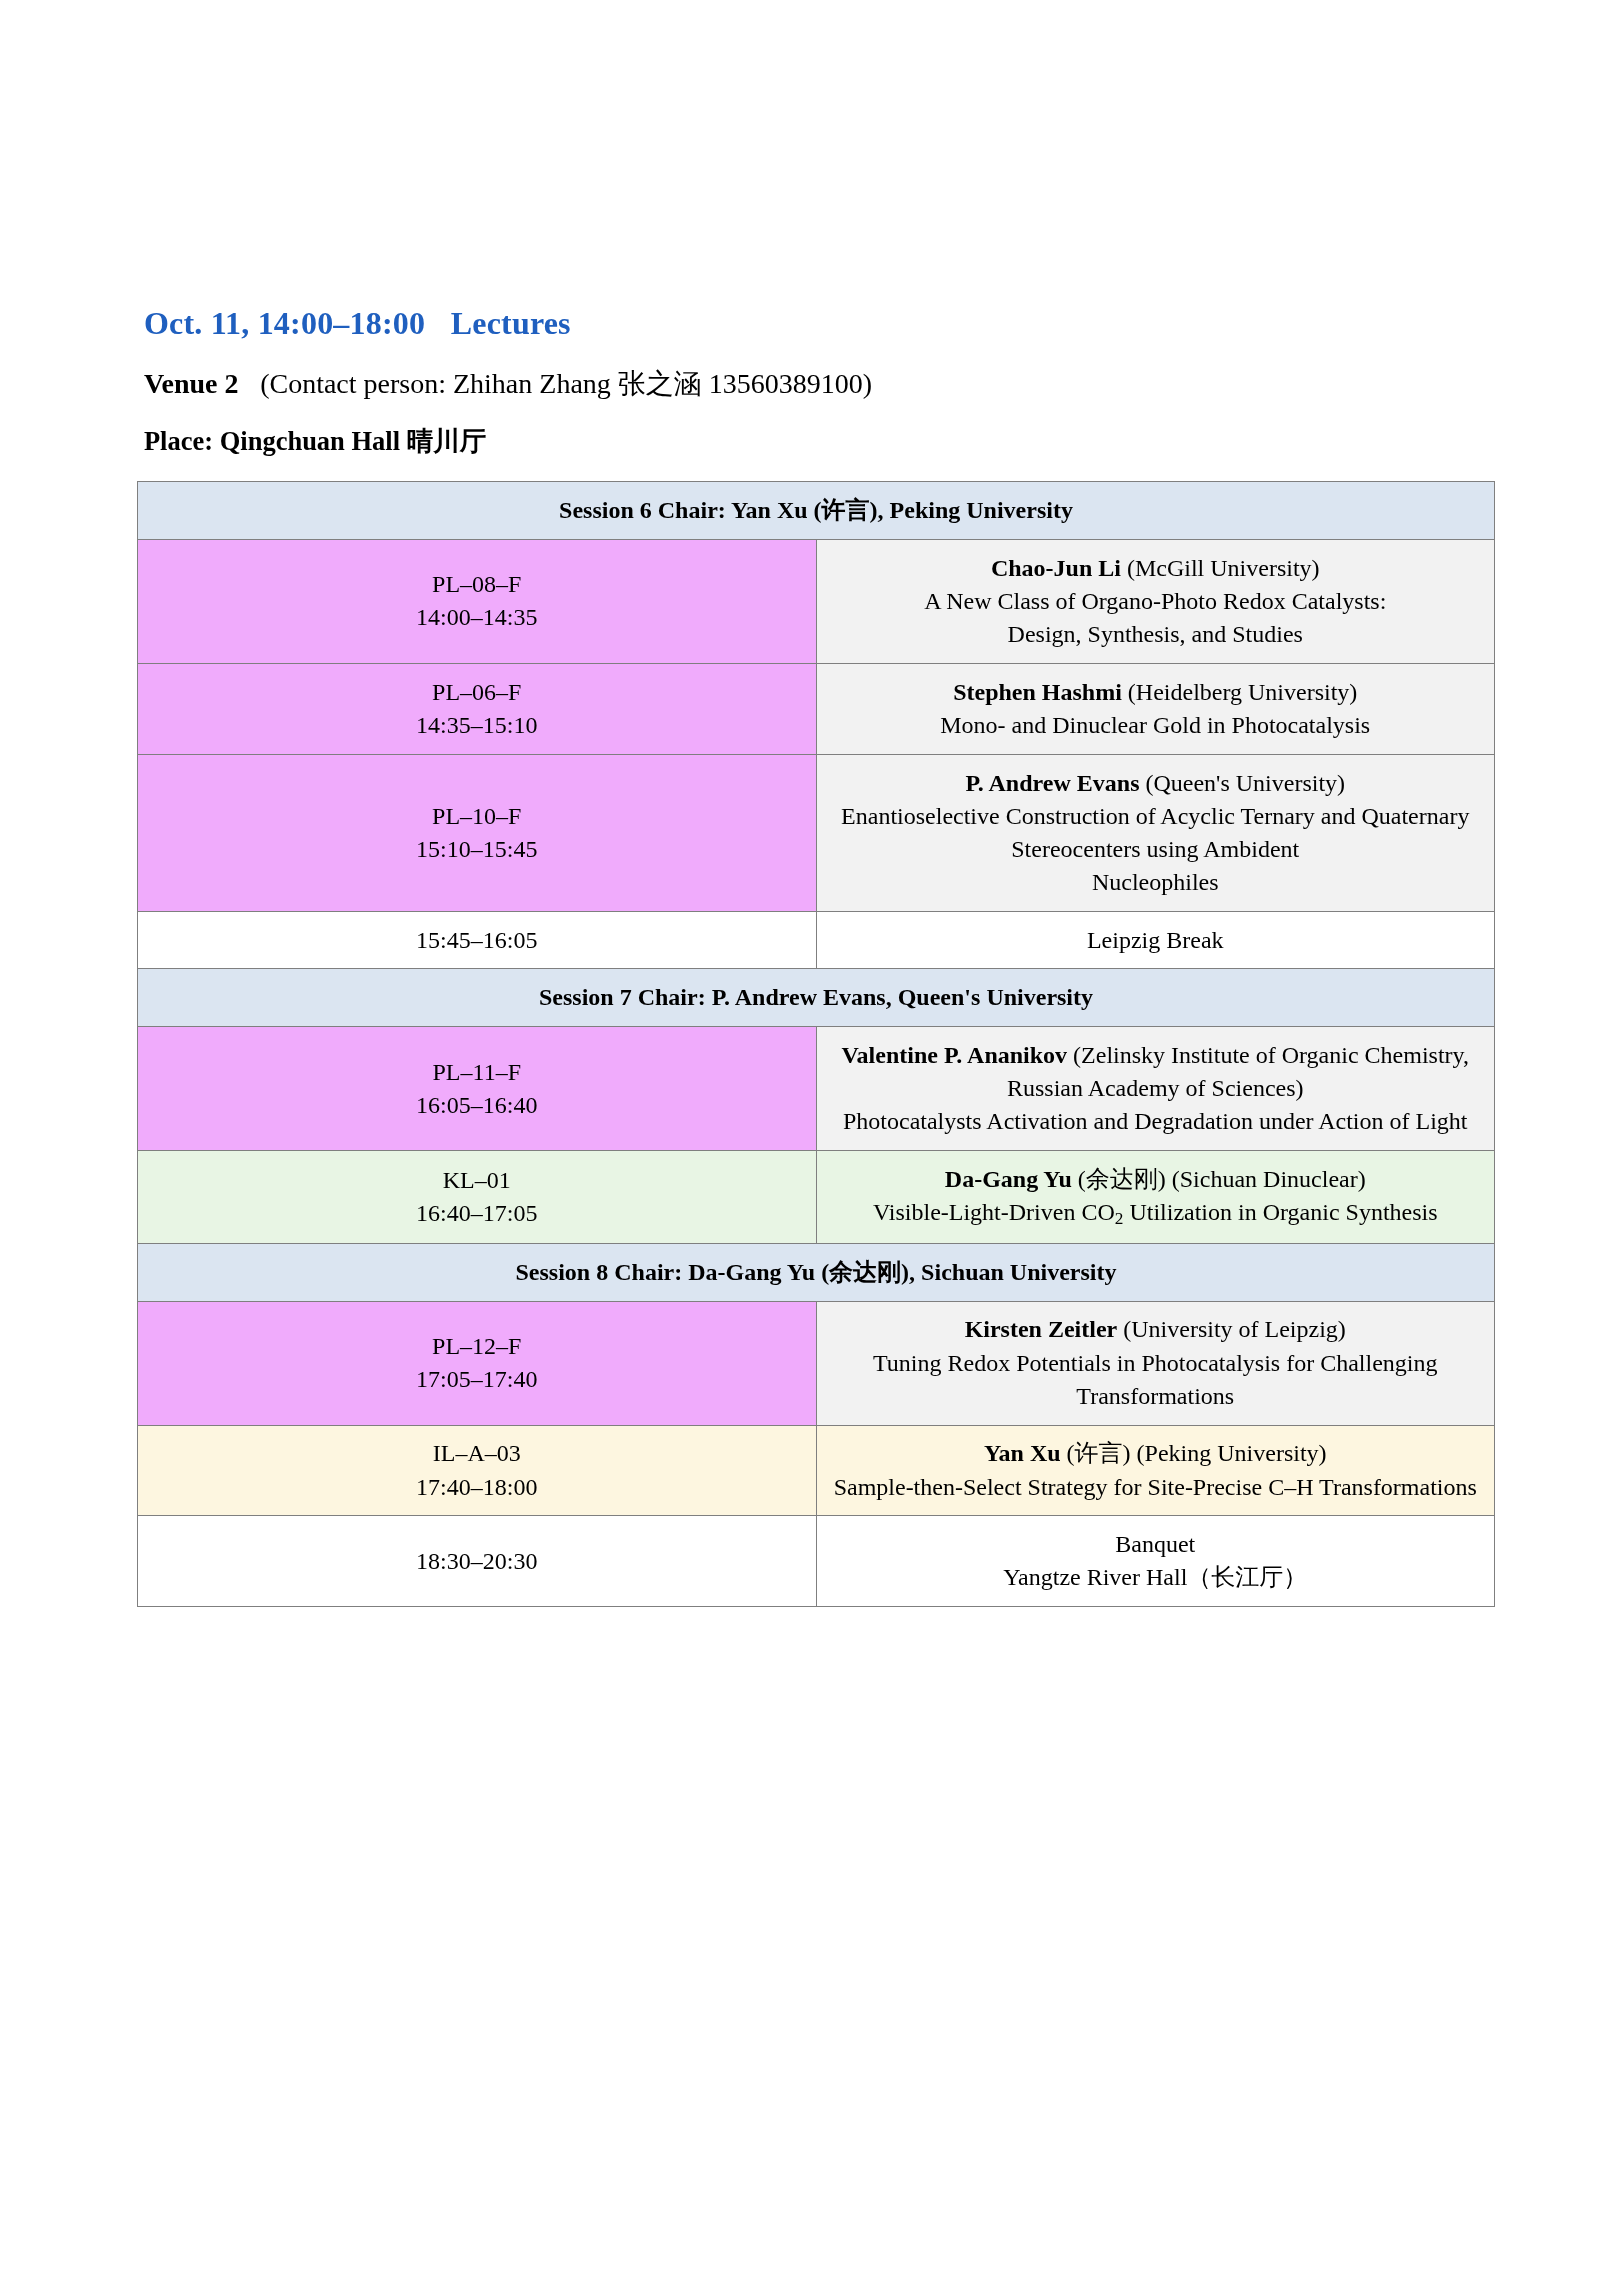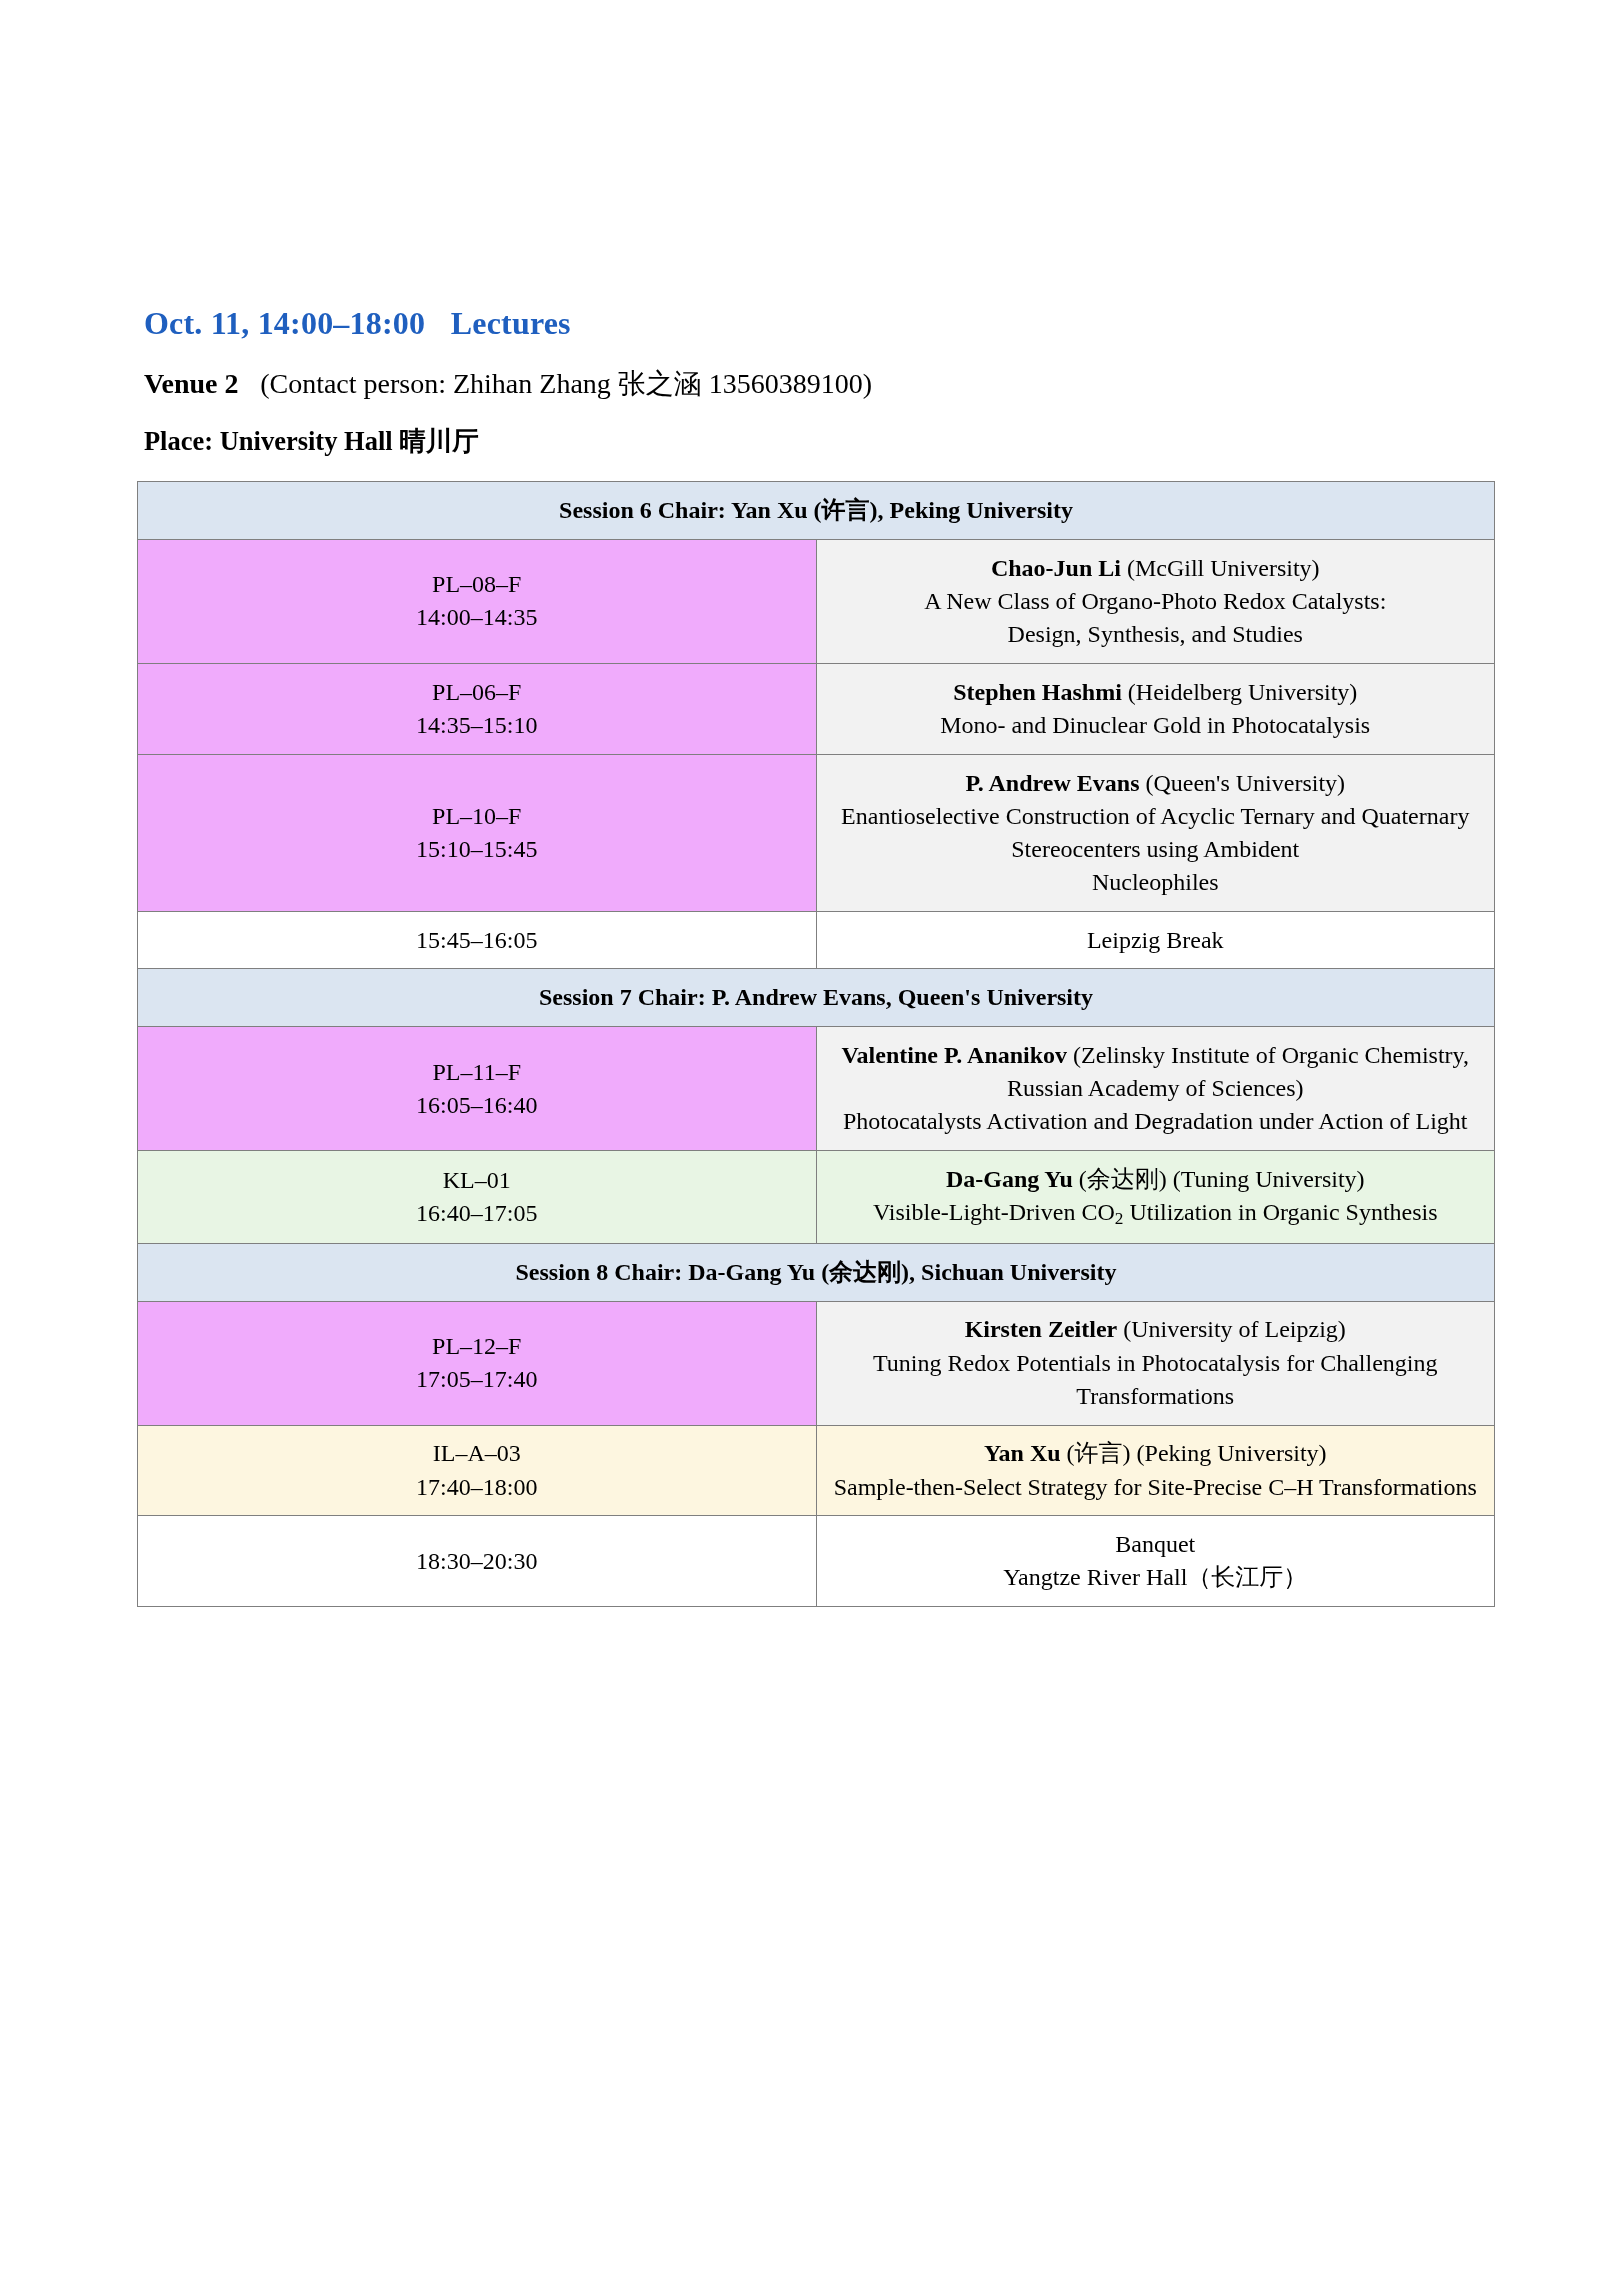--- a/index.html
+++ b/index.html
@@ -123,21 +123,21 @@
   <div class="content">
 
     <div class="doc-title">
       <span>Oct. 11, 14:00–18:00</span><span class="gap"></span><span>Lectures</span>
     </div>
 
     <div class="venue-line">
       <span class="bold">Venue 2</span><span class="gap"></span><span>(Contact person: Zhihan Zhang  张之涵  13560389100)</span>
     </div>
 
-    <div class="place-line">Place: University Hall  晴川厅</div>
+    <div class="place-line">Place: Qingchuan Hall  晴川厅</div>
 
     <table class="schedule">
       <tbody>
 
         <tr>
           <td class="session-header" colspan="2">Session 6 Chair: Yan Xu (许言), Peking University</td>
         </tr>
 
         <tr>
           <td class="time-cell">
@@ -207,21 +207,21 @@
         </tr>
 
         <tr class="row-kl">
           <td class="time-cell">
             <span class="time-line">KL–01</span>
             <span class="time-line">16:40–17:05</span>
           </td>
           <td class="talk-cell">
             <div>
               <span class="speaker">Da-Gang Yu</span>
-              <span class="affil">(余达刚) (Tuning University)</span>
+              <span class="affil">(余达刚) (Sichuan Dinuclear)</span>
             </div>
             <div class="title-text"><span>Visible-Light-Driven CO</span><sub>2</sub><span> Utilization in Organic Synthesis</span></div>
           </td>
         </tr>
 
         <tr>
           <td class="session-header" colspan="2">Session 8 Chair: Da-Gang Yu (余达刚), Sichuan University</td>
         </tr>
 
         <tr>

